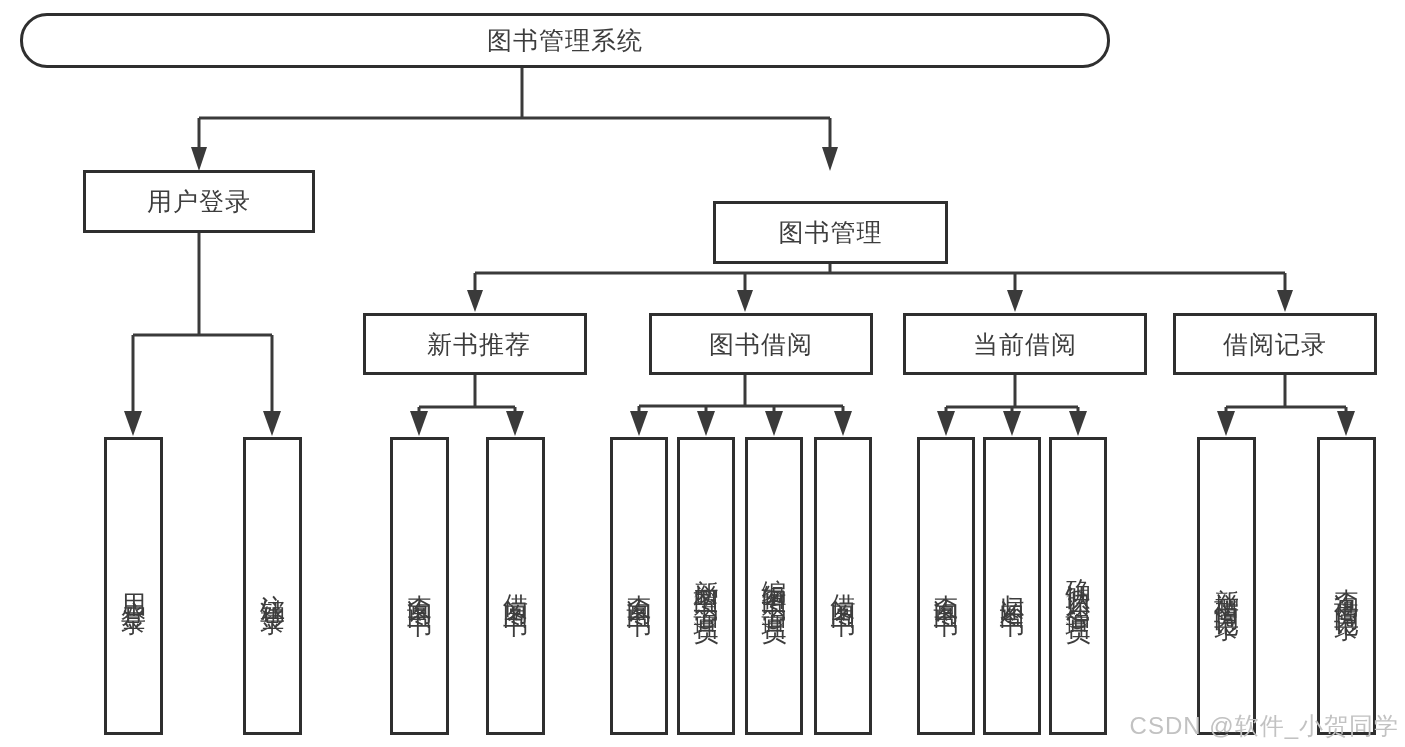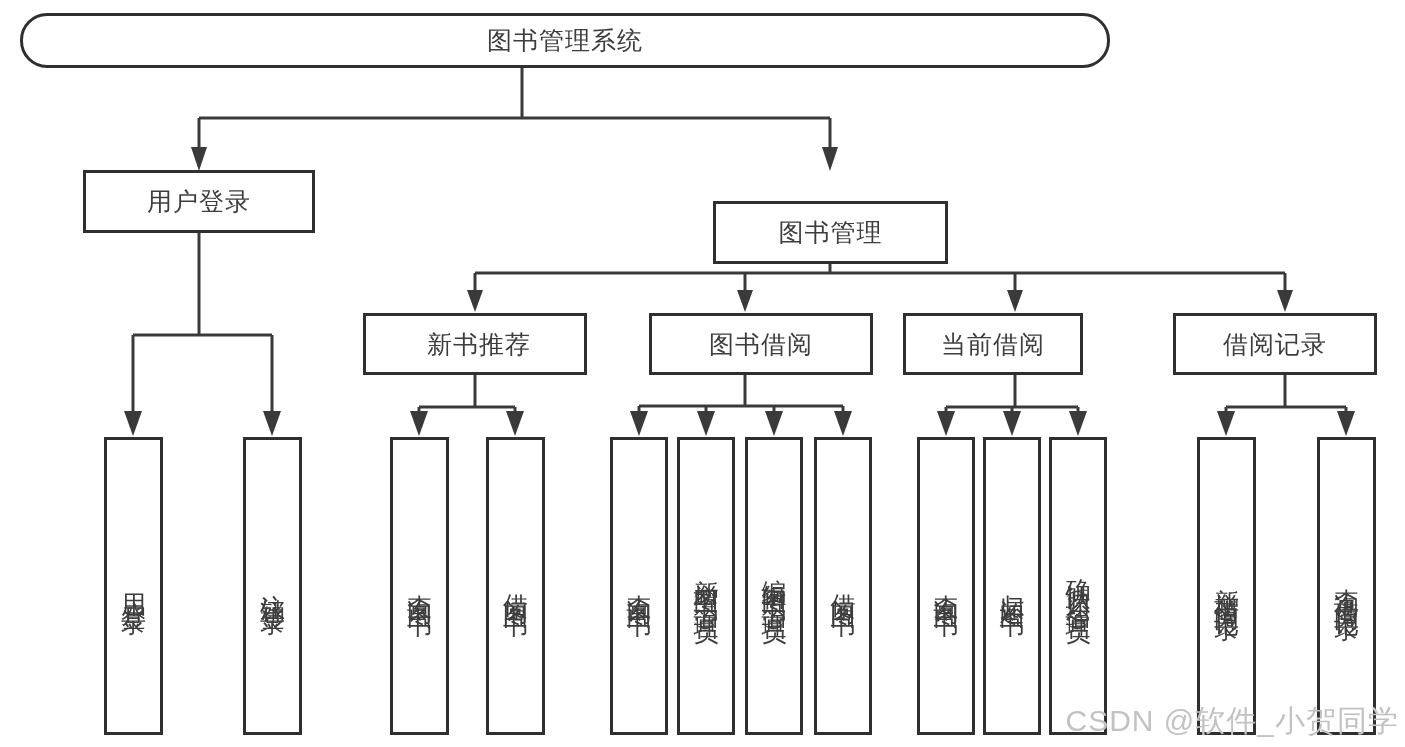--- a/index.html
+++ b/index.html
@@ -50,21 +50,21 @@
     writing-mode: vertical-rl;
     text-orientation: mixed;
     letter-spacing: 6px;
     line-height: 1;
     z-index: 2;
   }
   .watermark {
     position: absolute;
     right: 6px;
     bottom: 5px;
-    font-size: 30px;
+    font-size: 24px;
     color: var(--watermark);
     letter-spacing: 1px;
     z-index: 3;
     white-space: nowrap;
   }
 </style>
 </head>
 <body>
 
 <div class="stage">
@@ -139,21 +139,21 @@
     </g>
   </svg>
 
   <div class="node" style="left:20px; top:13px; width:1090px; height:55px;border-radius:27px;">图书管理系统</div>
 
   <div class="node" style="left:83px; top:170px; width:232px; height:63px;">用户登录</div>
   <div class="node" style="left:713px; top:170px; width:235px; height:63px;margin-top:31px;">图书管理</div>
 
   <div class="node" style="left:363px; top:313px; width:224px; height:62px;padding-left:8px;">新书推荐</div>
   <div class="node" style="left:633px; top:313px; width:224px; height:62px;margin-left:16px;">图书借阅</div>
-  <div class="node" style="left:903px; top:313px; width:180px; height:62px;">当前借阅</div>
+  <div class="node" style="left:903px; top:313px; width:244px; height:62px;">当前借阅</div>
   <div class="node" style="left:1173px; top:313px; width:204px; height:62px;">借阅记录</div>
 
   <div class="vnode" style="left:104px; top:437px; width:59px; height:298px;">用户登录</div>
   <div class="vnode" style="left:243px; top:437px; width:59px; height:298px;">注销登录</div>
 
   <div class="vnode" style="left:390px; top:437px; width:59px; height:298px;">查询图书</div>
   <div class="vnode" style="left:486px; top:437px; width:59px; height:298px;">借阅图书</div>
 
   <div class="vnode" style="left:610px; top:437px; width:58px; height:298px;">查询图书</div>
   <div class="vnode" style="left:677px; top:437px; width:58px; height:298px;">新增图书（管理员）</div>

